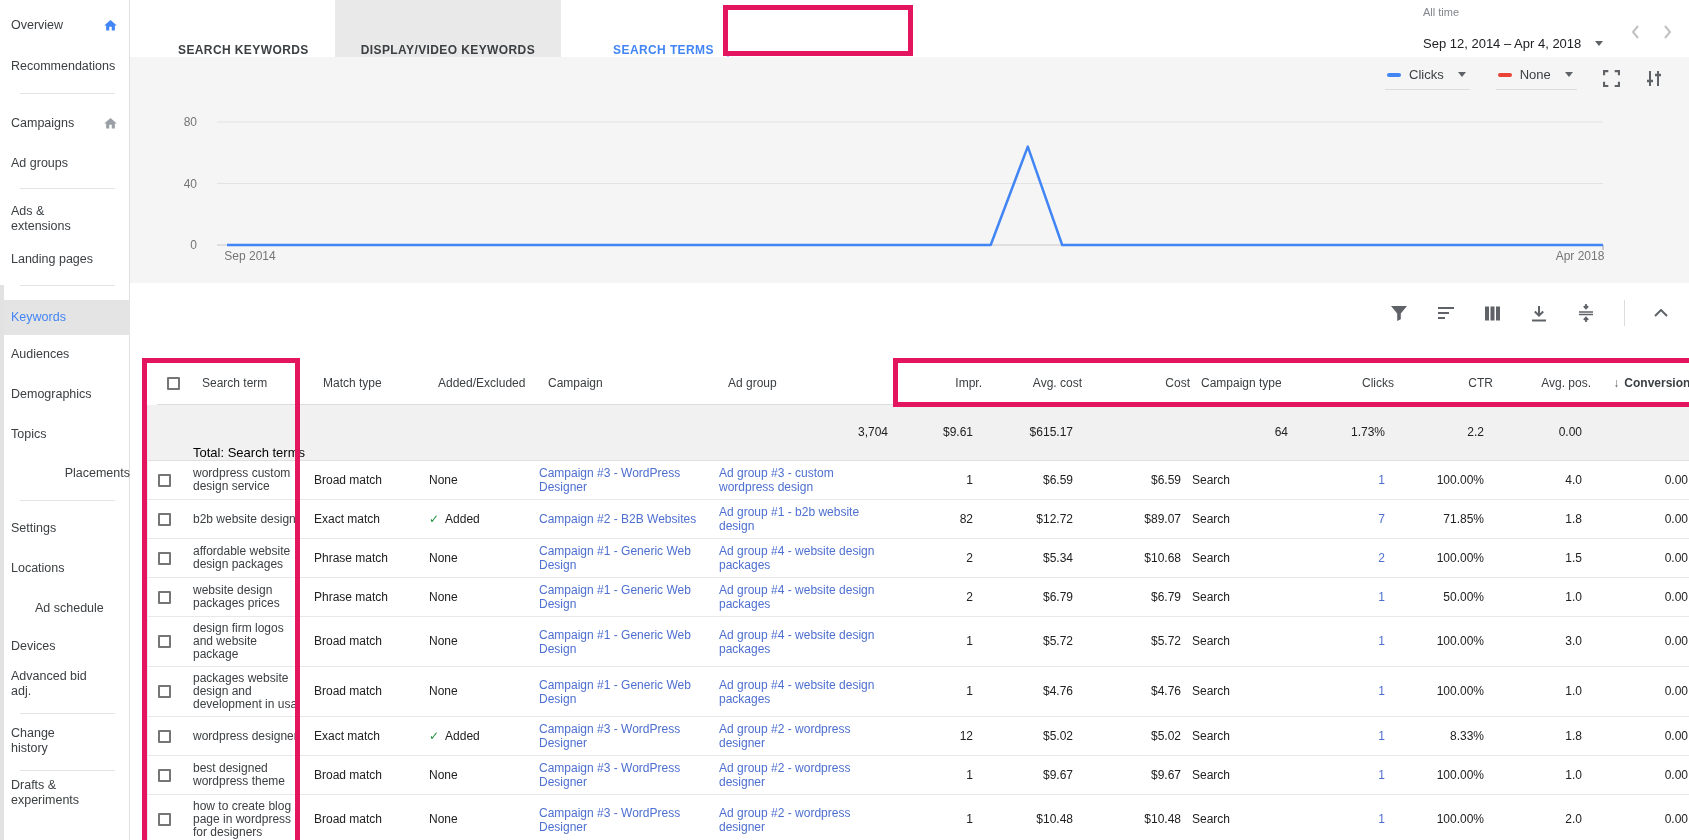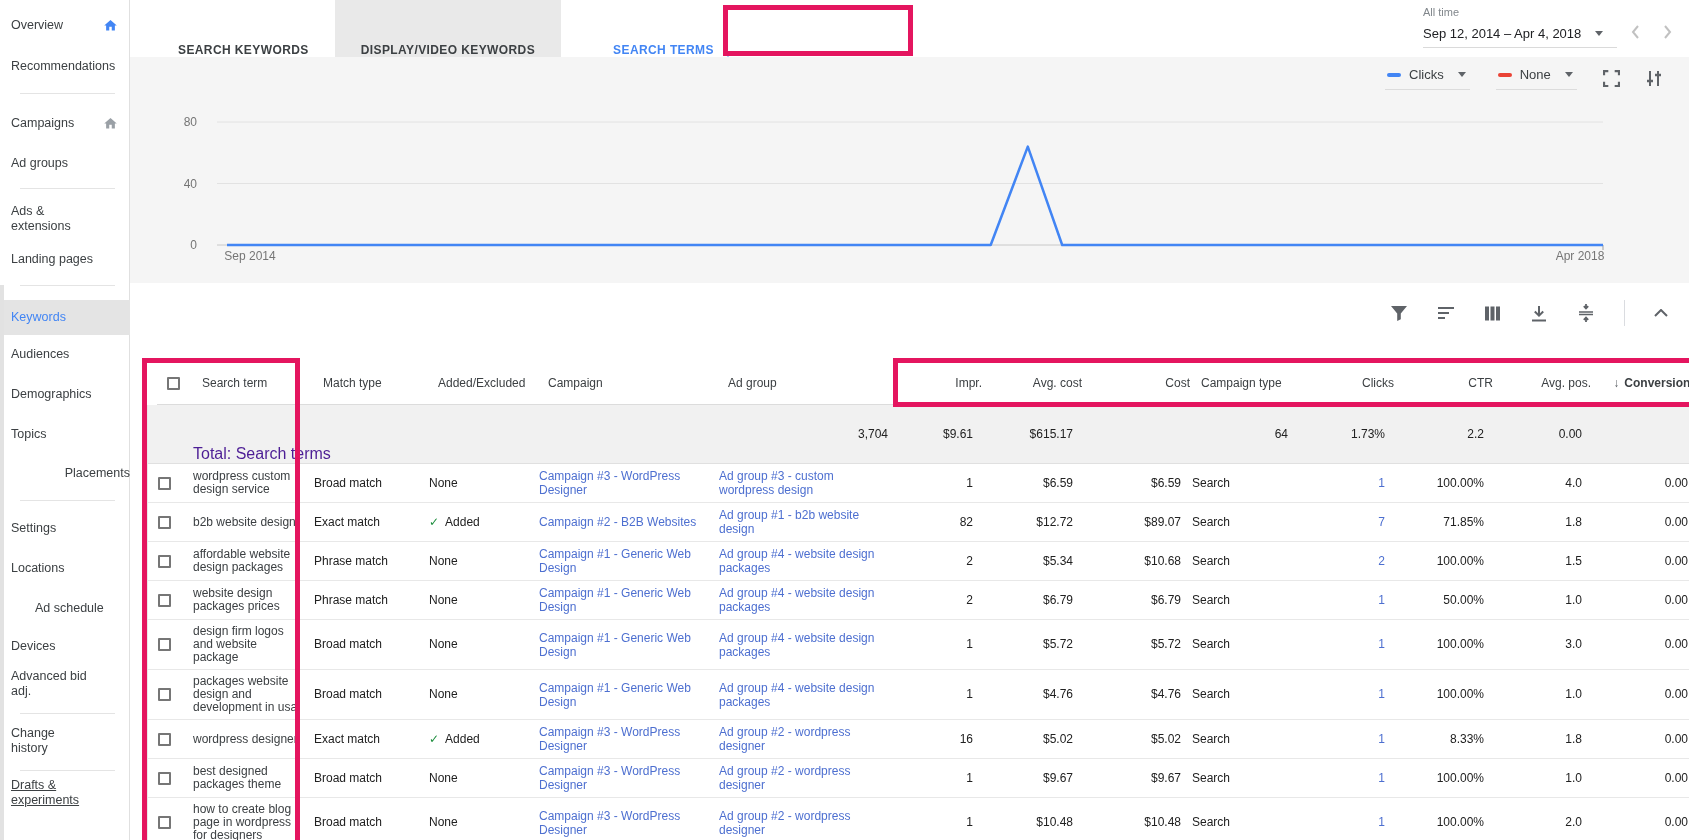--- a/index.html
+++ b/index.html
@@ -23,21 +23,21 @@
   .tabbar { position:absolute; left:0; top:0; width:1559px; height:57px; background:#fff; display:flex; align-items:stretch; padding-left:22px; }
   .tab { display:flex; align-items:flex-end; padding:0 26px; font-size:12px; font-weight:700; letter-spacing:.4px; color:#3c4043; cursor:pointer; white-space:nowrap; }
   .tab.gray { background:#e9e9e9; }
   .tab.active { color:#4285f4; padding:0 28px; margin-left:24px; }
   .tab .caret { margin-left:10px; }
   .caret { display:inline-block; width:0; height:0; border-left:4px solid transparent; border-right:4px solid transparent; border-top:5px solid currentColor; }
 
   
   .daterange { position:absolute; left:1293px; top:6px; width:194px; cursor:pointer; }
   .dr-preset { font-size:11px; color:#80868b; }
-  .dr-value { font-size:13px; color:#202124; margin-top:8px; display:flex; align-items:center;text-align:right; }
+  .dr-value { font-size:13px; color:#202124; margin-top:18px; display:flex; align-items:center;text-align:right; }
   .dr-caret { margin-left:14px; color:#5f6368; }
   .daterange .underline { border-bottom:1px solid #dadada; margin-top:6px; }
   .dr-chev { position:absolute; top:22px; width:20px; height:20px; display:flex; align-items:center; justify-content:center; cursor:pointer; }
 
   
   .chart-section { position:absolute; left:0; top:57px; width:1559px; height:226px; background:#f5f5f5; }
   .legend-row { position:absolute; left:1255px; top:8px; display:flex; align-items:center; gap:26px; }
   .legend-chip { display:flex; align-items:center; gap:8px; font-size:13px; color:#3c4043; border-bottom:1px solid #dcdcdc; padding:2px 4px 7px 2px; cursor:pointer; }
   .legend-dash { width:14px; height:4px; border-radius:2px; }
   .legend-chip .caret { color:#5f6368; margin-left:6px; }
@@ -59,21 +59,21 @@
   .c { padding:5px 8px; font-size:12px; line-height:13px; color:#212121; }
   .c.st { padding-left:12px; color:#3c4043; }
   .c.num { text-align:right; padding-right:3px; }
   .c.bold { font-weight:700; }
   .c.link { color:#4d6fd0; line-height:14px; cursor:pointer; }
   .c.clicks { color:#4d6fd0; }
   .cbx-cell { display:flex; justify-content:center; }
   .checkbox { width:13px; height:13px; border:2px solid #767676; border-radius:1px; background:#fff; cursor:pointer; }
   .added-check { color:#1e8e3e; font-weight:700; margin-right:6px; }
   .sort-arrow { color:#5f6368; margin-right:5px; font-size:12px; }
-  .total-label { font-size:16px; color:#4c1d95; padding-left:12px; grid-column:2 / span 4;margin-top:40px; }
+  .total-label { font-size:13px; color:#000000; padding-left:12px; grid-column:2 / span 4;margin-top:40px; }
 
   
   .anno { position:absolute; border:5px solid #e4155f; z-index:40; pointer-events:none; background:transparent; }
   #anno-tab { left:723px; top:5px; width:190px; height:51px; }
   #anno-col { left:142px; top:358px; width:158px; height:490px; }
   #anno-metrics { left:893px; top:358px; width:810px; height:49px; }
 
   svg text { font-family:"Liberation Sans","DejaVu Sans",sans-serif; }
 </style>
 </head>
@@ -143,21 +143,21 @@
           <span class="lbl">Devices</span>
         </div>
         <div class="side-item" style="top: 669px;">
           <span class="lbl">Advanced bid adj.</span>
         </div>
         <div class="side-div" style="top: 713px;"></div>
         <div class="side-item" style="top: 726px;">
           <span class="lbl">Change history</span>
         </div>
         <div class="side-div" style="top: 770px;"></div>
-        <div class="side-item" style="top: 778px; text-decoration: underline;">
+        <div class="side-item" style="top: 778px;">
           <span class="lbl">Drafts &amp; experiments</span>
         </div>
       </div>
     <div class="side-scrollbar"></div>
   </div>
 
   <div class="main">
 
     <div class="tabbar" id="tabbar">
         <div class="tab">
@@ -423,34 +423,34 @@
             </div>
             <div class="trow data-row">
               <div class="cbx-cell">
                 <span class="checkbox"></span>
               </div>
               <div class="c st">wordpress designer</div>
               <div class="c">Exact match</div>
               <div class="c"><span class="added-check">✓</span><span>Added</span></div>
               <div class="c link">Campaign #3 - WordPress Designer</div>
               <div class="c link">Ad group #2 - wordpress designer</div>
-              <div class="c num">16</div>
+              <div class="c num">12</div>
               <div class="c num">$5.02</div>
               <div class="c num">$5.02</div>
               <div class="c">Search</div>
               <div class="c num clicks">1</div>
               <div class="c num">8.33%</div>
               <div class="c num">1.8</div>
               <div class="c num">0.00</div>
             </div>
             <div class="trow data-row">
               <div class="cbx-cell">
                 <span class="checkbox"></span>
               </div>
-              <div class="c st">best designed packages theme</div>
+              <div class="c st">best designed wordpress theme</div>
               <div class="c">Broad match</div>
               <div class="c"><span>None</span></div>
               <div class="c link">Campaign #3 - WordPress Designer</div>
               <div class="c link">Ad group #2 - wordpress designer</div>
               <div class="c num">1</div>
               <div class="c num">$9.67</div>
               <div class="c num">$9.67</div>
               <div class="c">Search</div>
               <div class="c num clicks">1</div>
               <div class="c num">100.00%</div>

